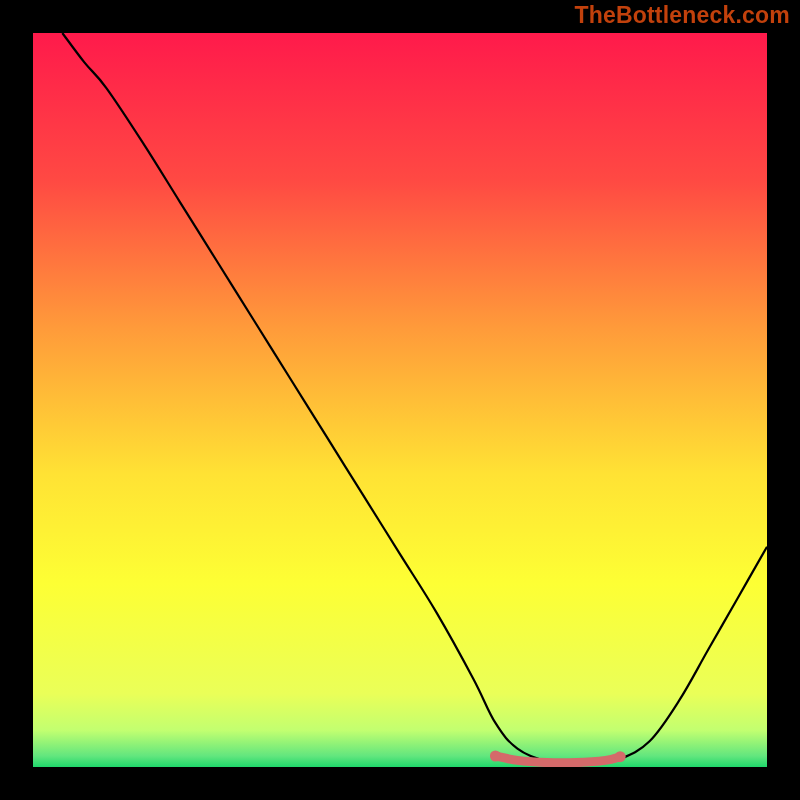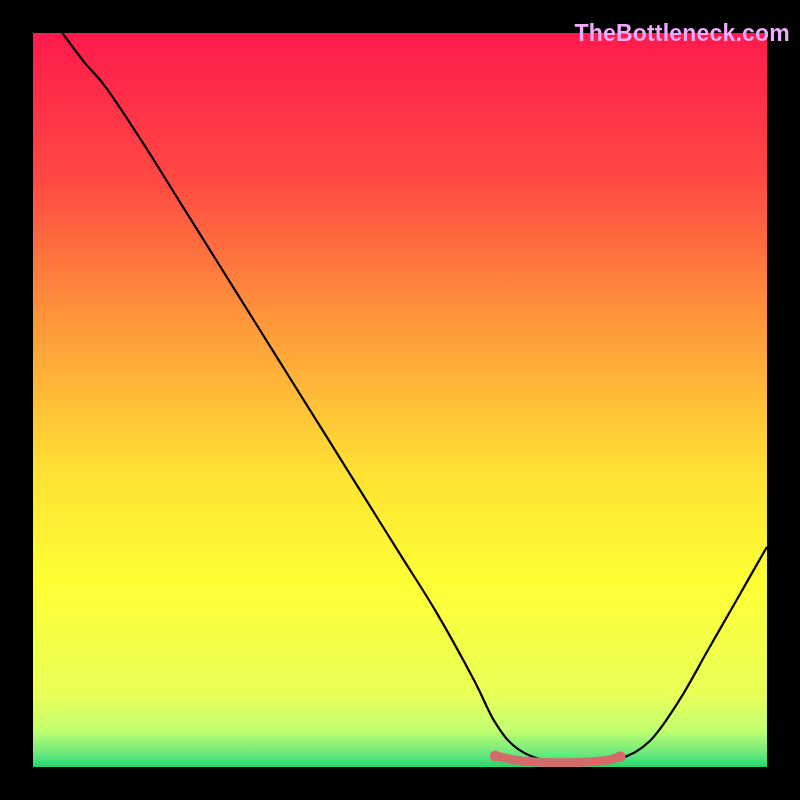--- a/index.html
+++ b/index.html
@@ -11,23 +11,23 @@
     font-family: Arial, Helvetica, sans-serif;
   }
   .container {
     position: relative;
     width: 800px;
     height: 800px;
     background: #000;
   }
   .watermark {
     position: absolute;
-    top: 20px;
+    top: 2px;
     right: 10px;
-    color: #f0abfc;
+    color: #c2410c;
     font-size: 23px;
     font-weight: bold;
     letter-spacing: 0.2px;
     z-index: 10;
   }
   .plot-area {
     position: absolute;
     left: 33px;
     top: 33px;
     width: 734px;

